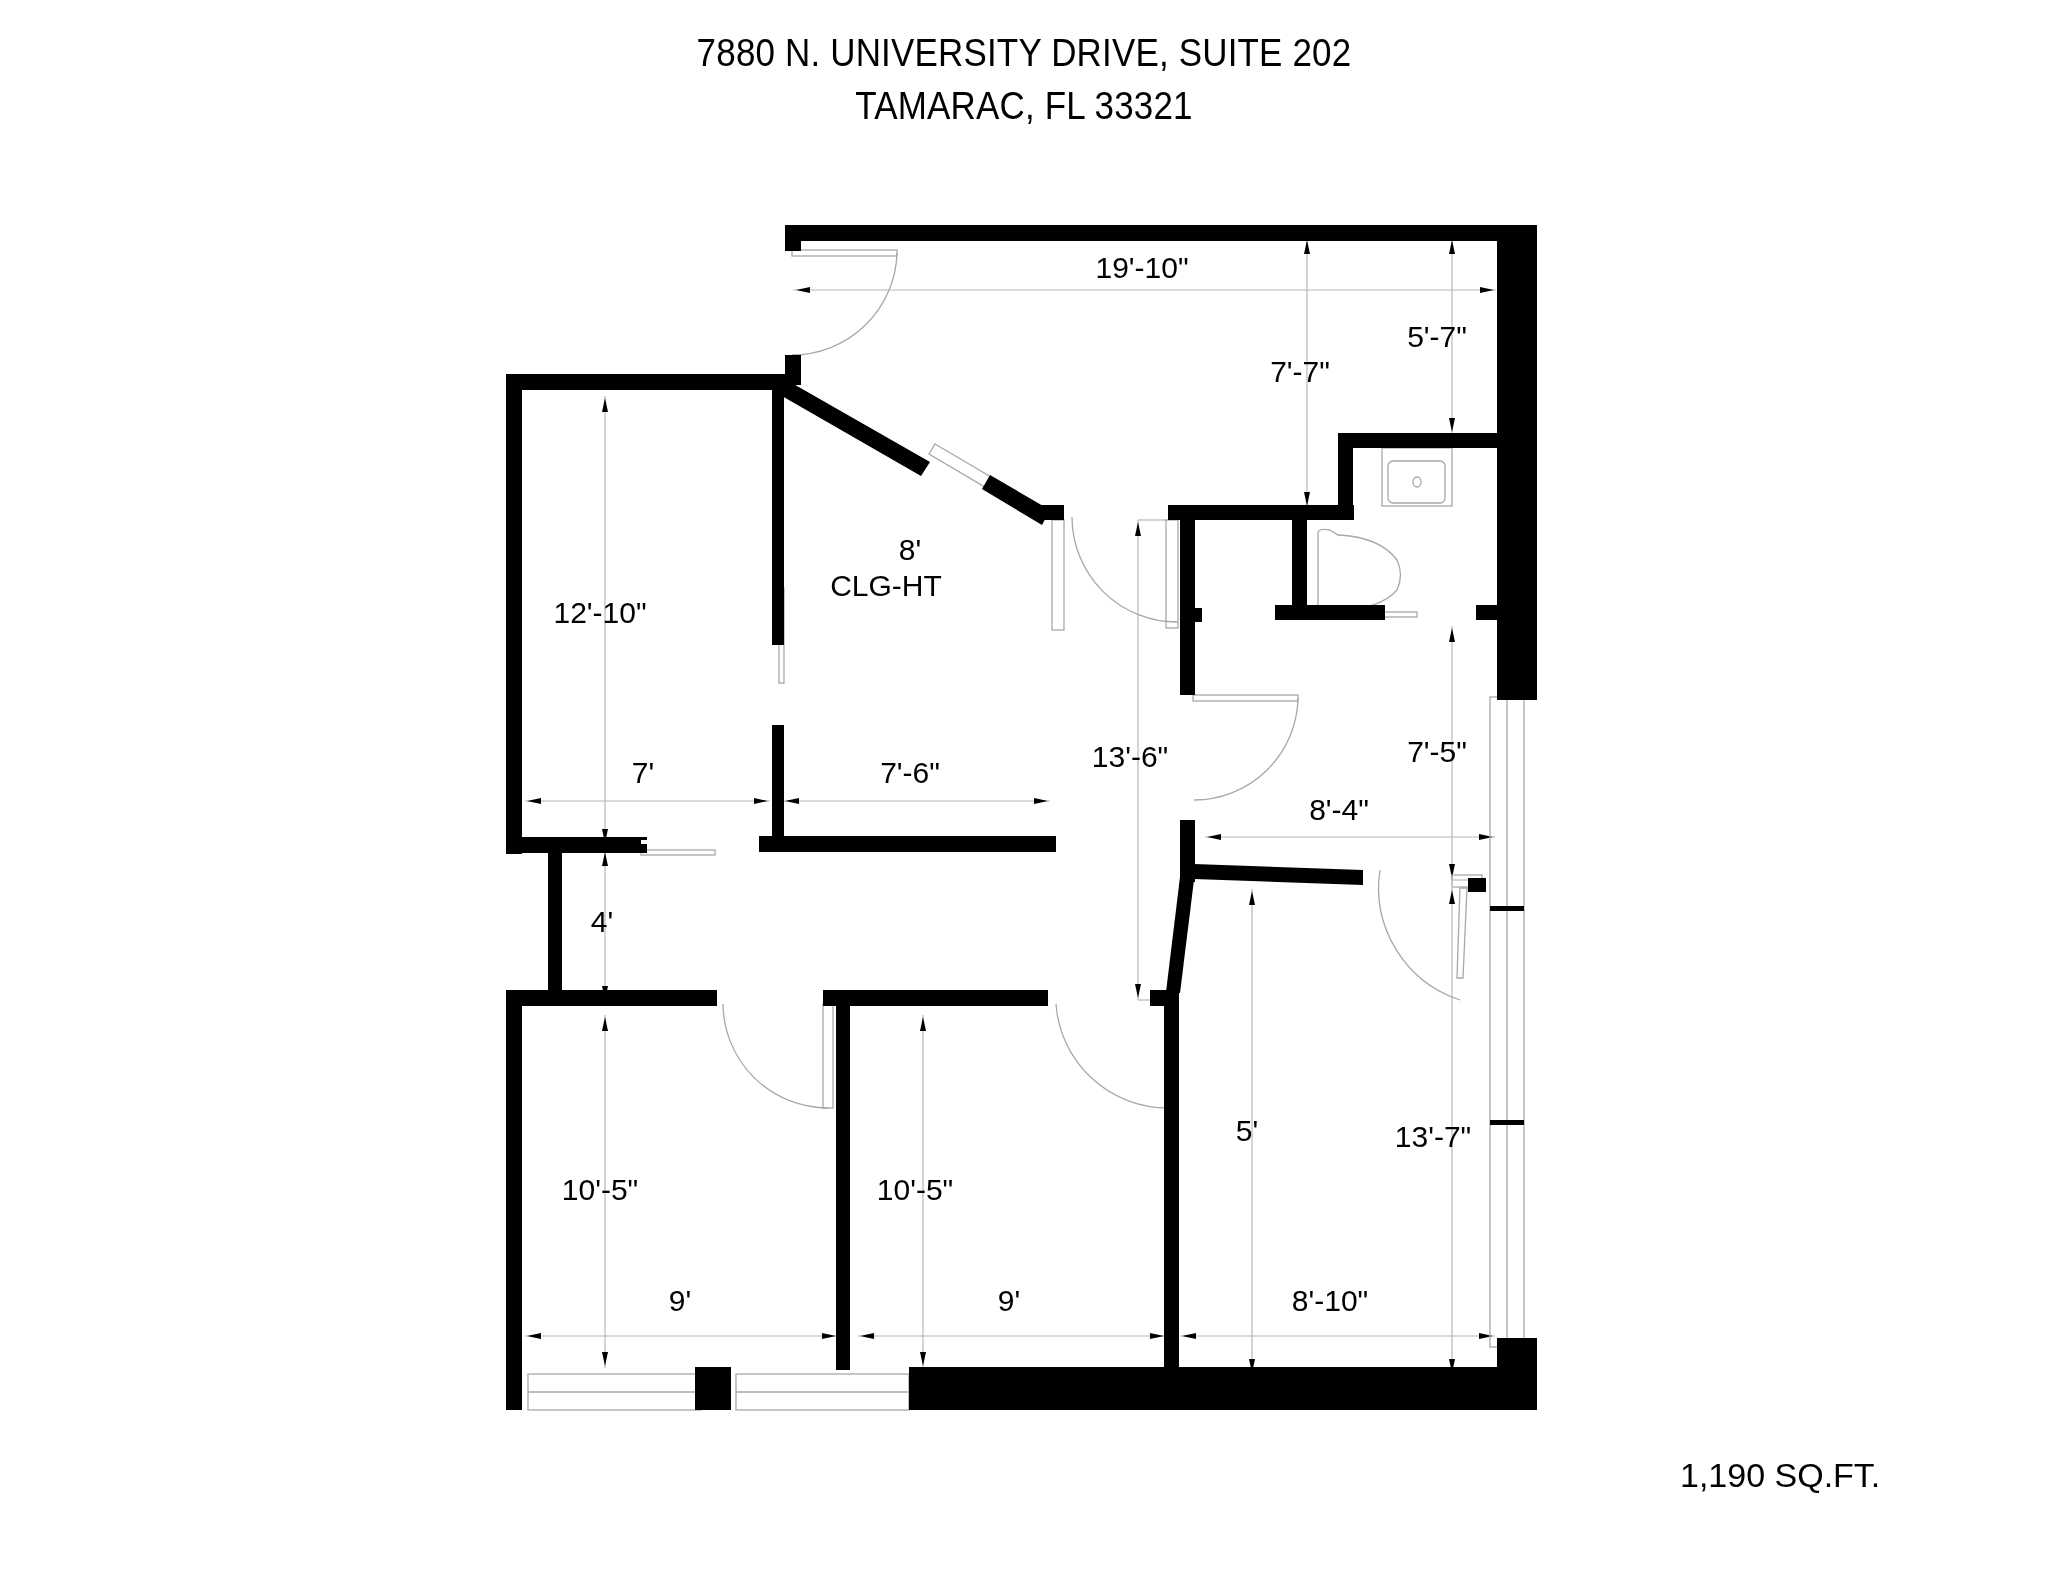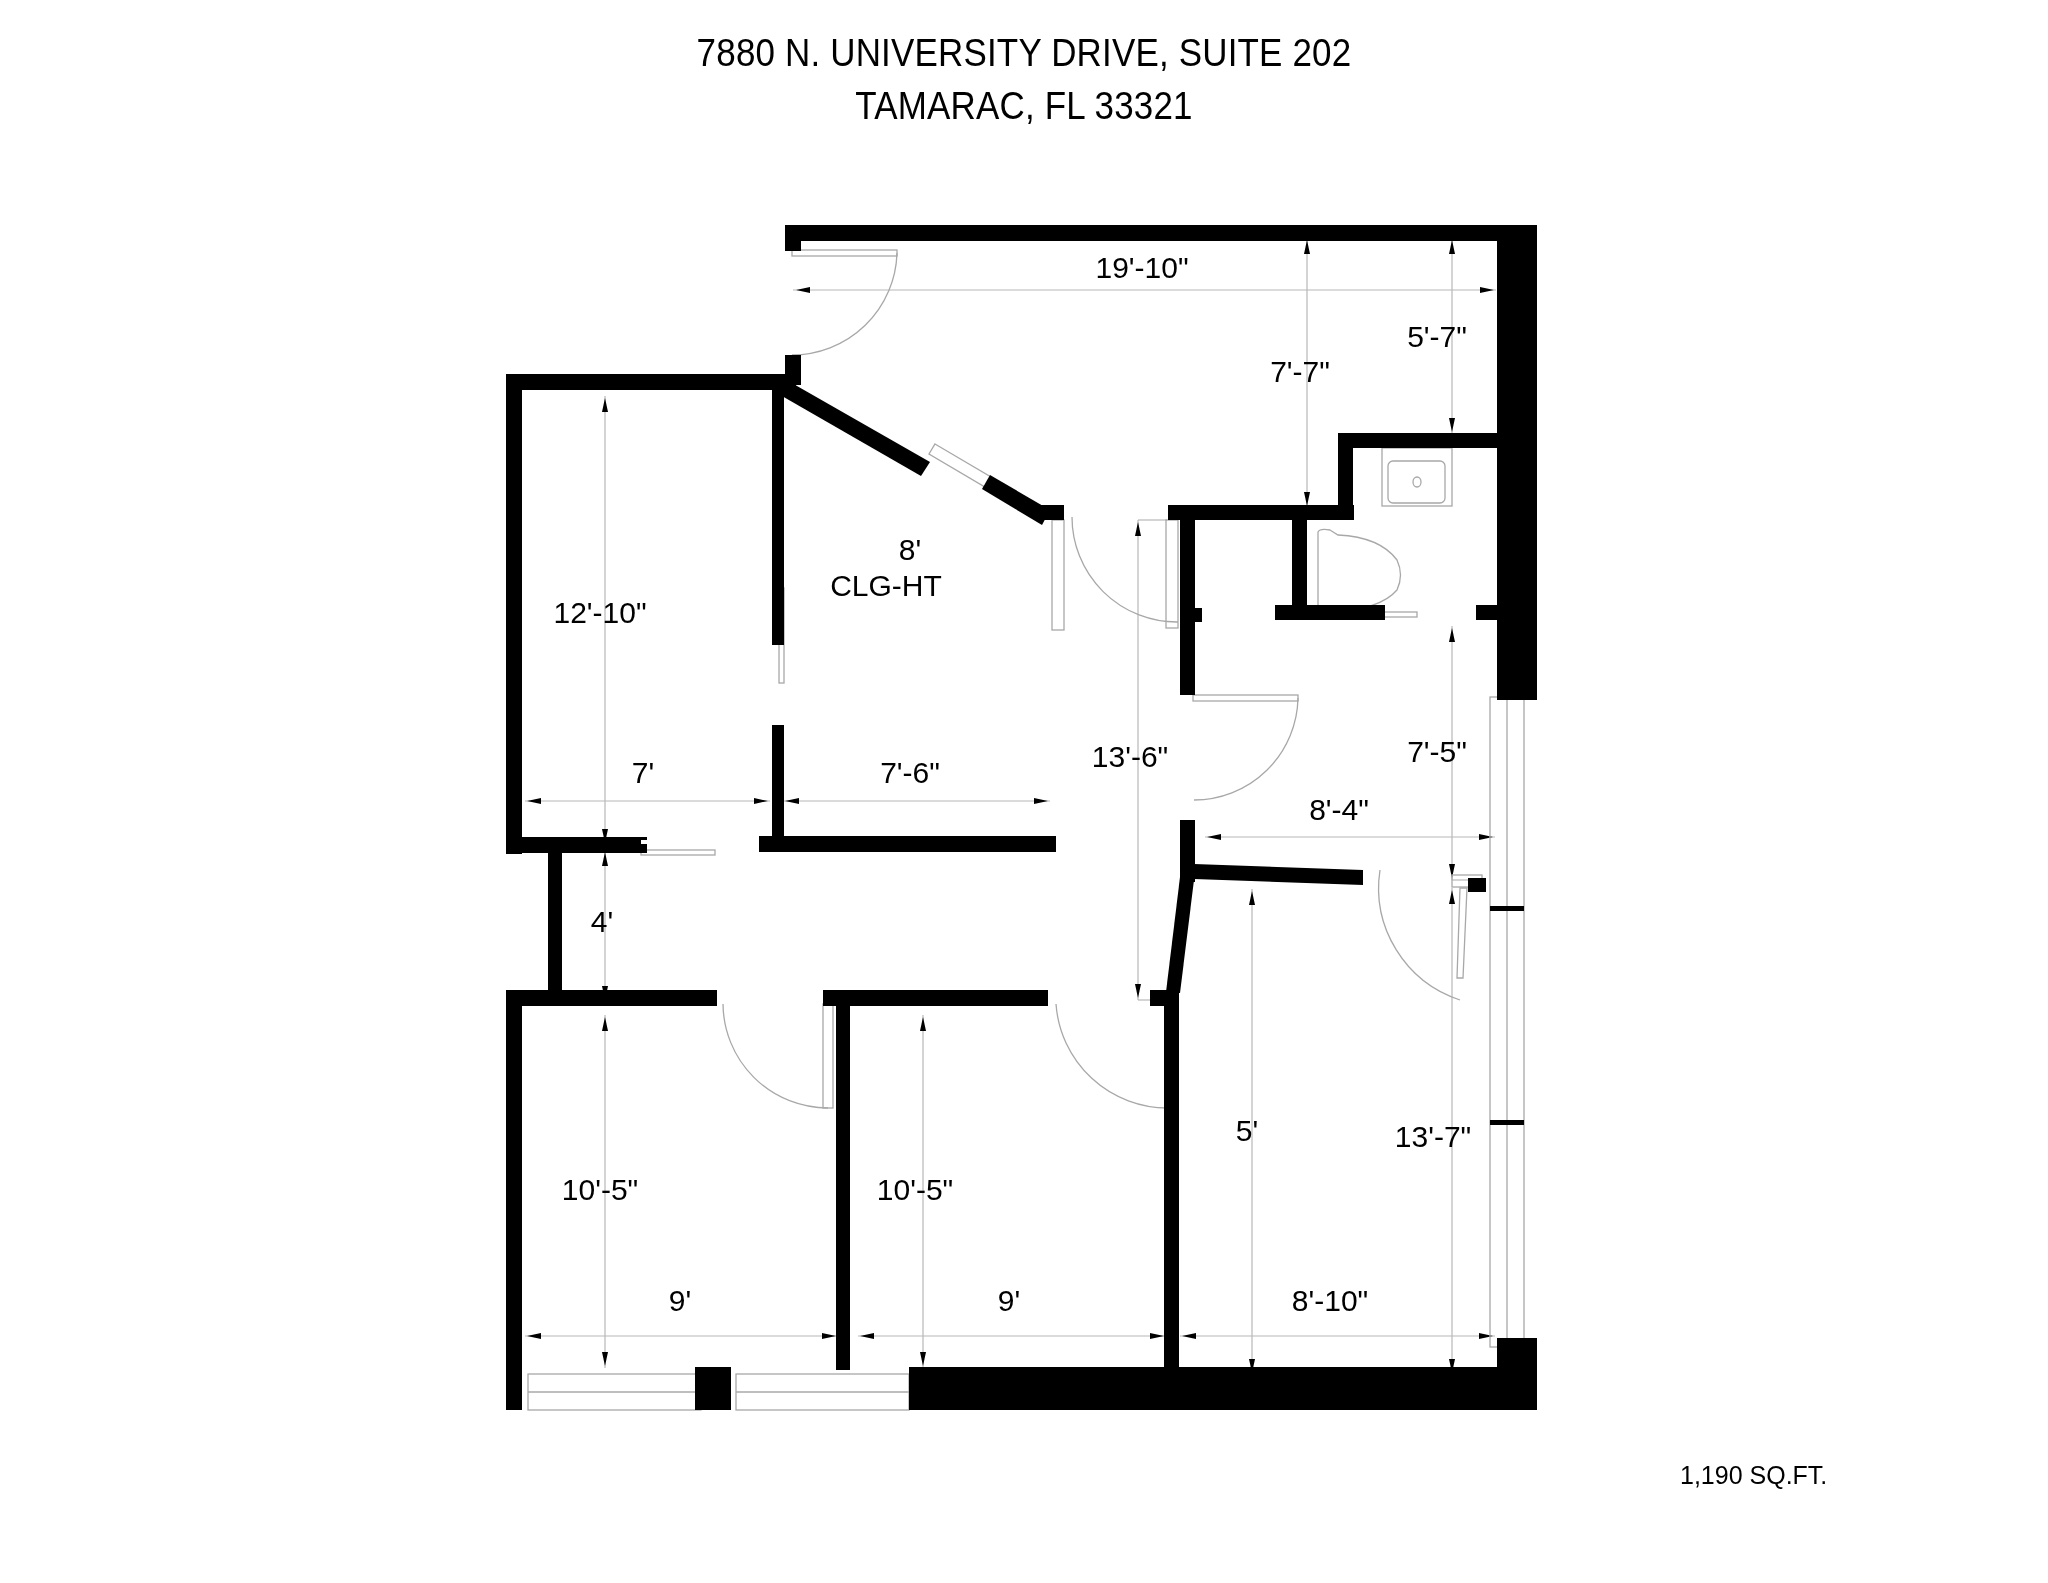--- a/index.html
+++ b/index.html
@@ -2,21 +2,21 @@
 <html><head>
   <meta charset="utf-8">
   <style>
     html, body { margin: 0; padding: 0; background: #ffffff; }
     body { width: 2048px; height: 1583px; position: relative; overflow: hidden; font-family: "Liberation Sans", sans-serif; color: #000; }
     .title { position: absolute; left: 0; width: 2048px; text-align: center; font-size: 38px; line-height: 44px; letter-spacing: 0.2px; transform: scaleX(0.92); transform-origin: 1024px 0; }
     #title-line-1 { top: 31px; }
     #title-line-2 { top: 84px; }
     #plan { position: absolute; left: 0; top: 0; width: 2048px; height: 1583px; }
     .lbl { position: absolute; font-size: 30px; line-height: 34px; white-space: nowrap; transform: translate(-50%, -50%); background: transparent; }
-    .area { position: absolute; left: 1680px; top: 1455px; font-size: 25px; line-height: 40px; white-space: nowrap; }
+    .area { position: absolute; left: 1680px; top: 1455px; font-size: 34px; line-height: 40px; white-space: nowrap; }
   </style>
 </head>
 <body>
 
 <div id="title-line-1" class="title">7880 N. UNIVERSITY DRIVE, SUITE 202</div>
 <div id="title-line-2" class="title">TAMARAC, FL 33321</div>
 
 <svg id="plan" viewBox="0 0 2048 1583" xmlns="http://www.w3.org/2000/svg">
 
   <g stroke="#b8b8b8" stroke-width="1.2" fill="none">

